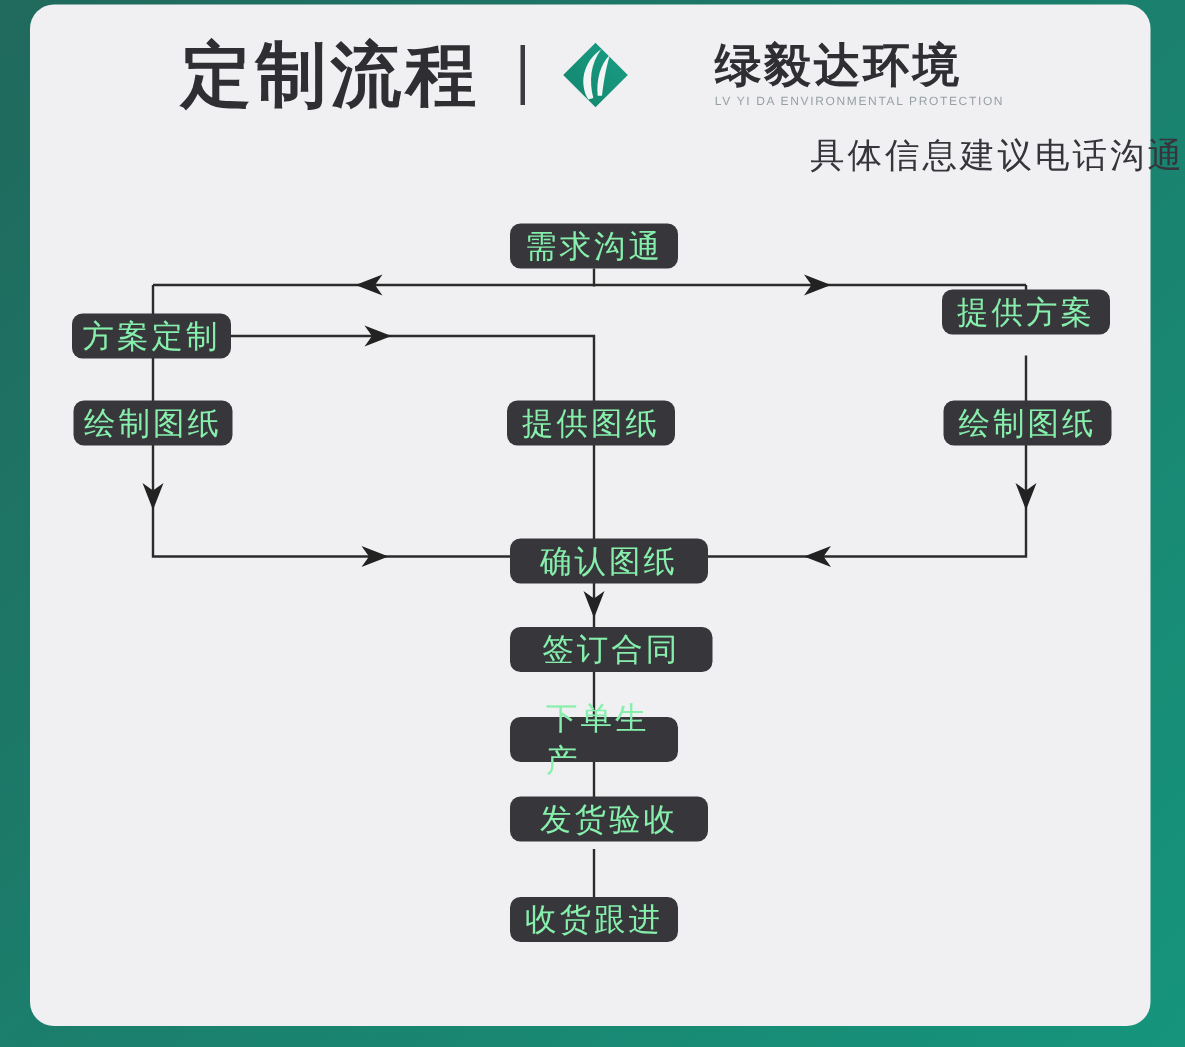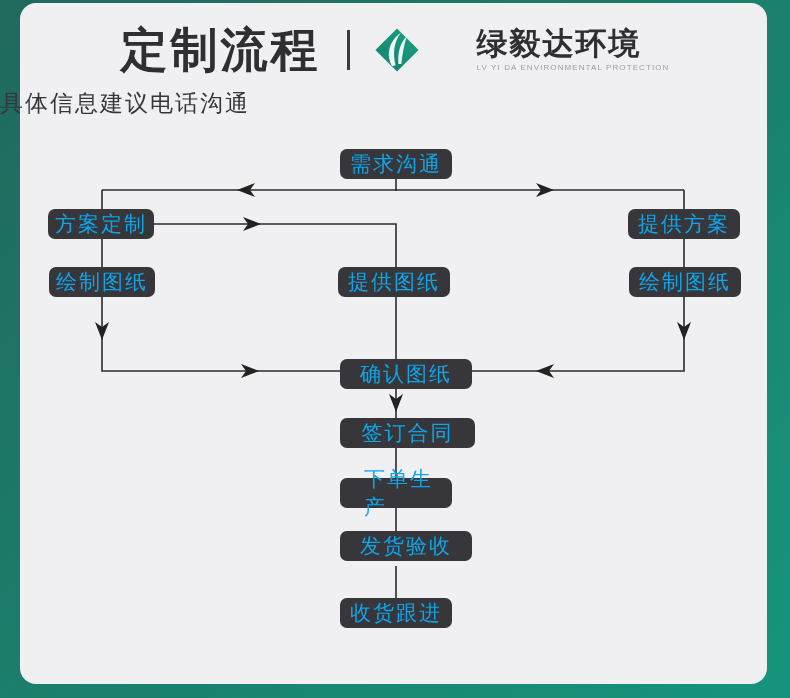--- a/index.html
+++ b/index.html
@@ -38,44 +38,44 @@
   .brand-name{
     font-size:31px; font-weight:800; color:#2e2e33;
     letter-spacing:2px; line-height:1.1;
   }
   .brand-sub{
     font-size:8px; color:#98a0a4; letter-spacing:1.1px;
     margin-top:2px; white-space:nowrap;
   }
   .subtitle{
     position:absolute; top:88px; left:0; right:0;
-    text-align:left;
+    text-align:right;
     font-size:23px; font-weight:500; color:#35353b;
     letter-spacing:2px;
   }
 
   
   .flow-lines{
     position:absolute; left:0; top:0;
     width:790px; height:698px;
     pointer-events:none;
   }
   .node{
     position:absolute;
     height:30px;
     background:#37363b;
-    color:#0ea5e9;
+    color:#86efac;
     border-radius:7px;
     display:flex; align-items:center; justify-content:center;
     font-size:21px; letter-spacing:2px;
     box-sizing:border-box;
   }
   .n0 {left:340px; top:149px; width:112px;}
   .n1 {left:48px;  top:209px; width:106px;}
-  .n2 {left:628px; top:209px; width:112px;}
+  .n2 {left:628px; top:193px; width:112px;}
   .n3 {left:49px;  top:267px; width:106px;}
   .n4 {left:338px; top:267px; width:112px;}
   .n5 {left:629px; top:267px; width:112px;}
   .n6 {left:340px; top:359px; width:132px;}
   .n7 {left:340px; top:418px; width:135px;}
   .n8 {left:340px; top:478px; width:112px;padding-left:24px;}
   .n9 {left:340px; top:531px; width:132px;}
   .n10{left:340px; top:598px; width:112px;}
 </style>
 </head>

